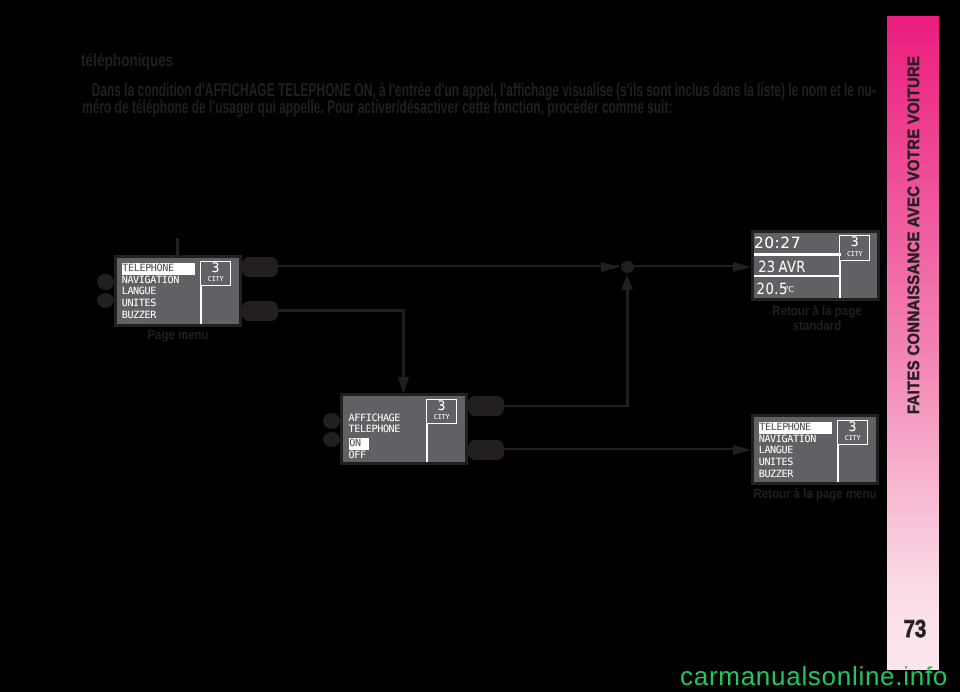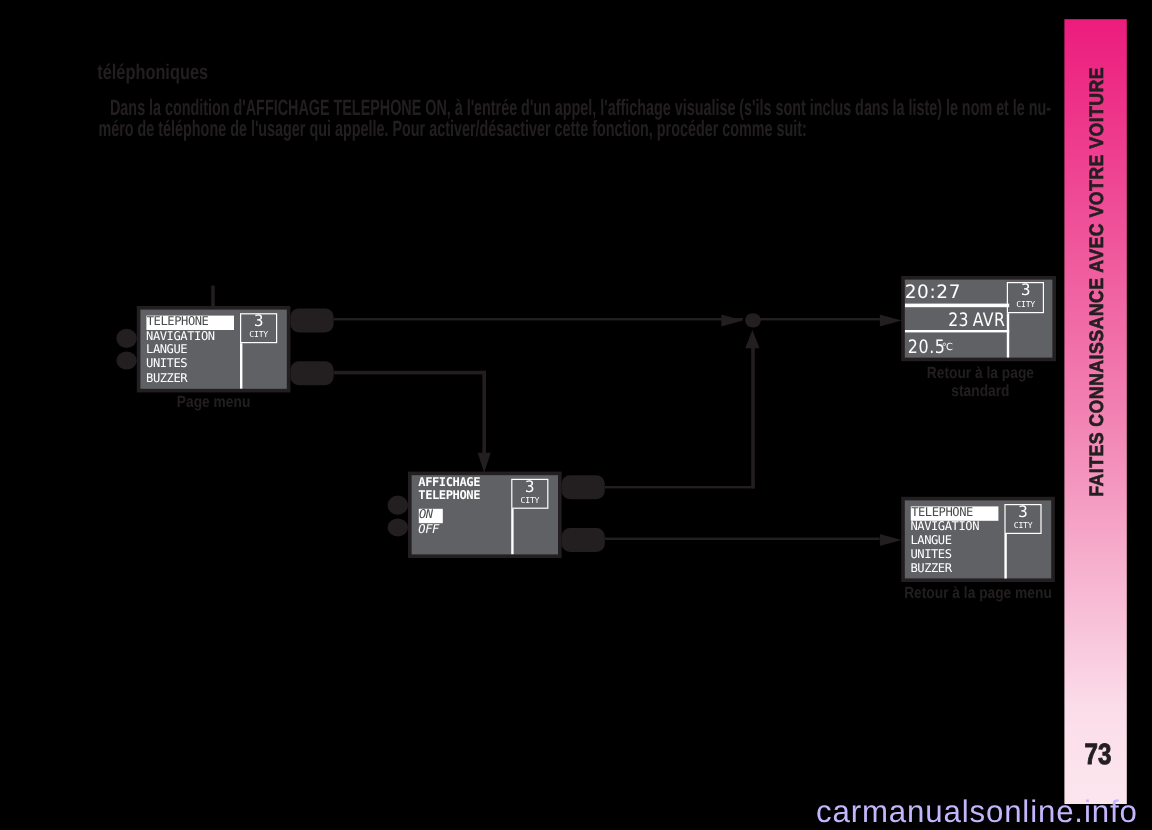--- a/index.html
+++ b/index.html
@@ -11,21 +11,21 @@
   .sidebar{position:absolute;left:887px;top:16px;width:52px;height:654px;
            background:linear-gradient(to bottom,#ec1c7d 0%,#f285b4 52%,#fbdde9 88%,#fce6ee 100%);}
   .sidebar-text{position:absolute;left:908px;top:414.3px;width:356px;height:12px;
            transform:rotate(-90deg) scaleX(0.912);transform-origin:0 0;}
   .sidebar-text span{display:block;font-weight:bold;font-size:16.2px;line-height:12px;
            letter-spacing:0.42px;color:#231f20;white-space:nowrap;
            -webkit-text-stroke:0.55px #231f20;}
   .pagenum{position:absolute;left:889px;top:618px;width:52px;text-align:center;
            font-weight:bold;font-size:24.5px;line-height:24px;color:#231f20;
            transform:scaleX(0.82);-webkit-text-stroke:0.8px #231f20;}
-  .watermark{position:absolute;left:680px;top:663px;font-size:26px;color:#c4b5fd;
+  .watermark{position:absolute;left:680px;top:663px;font-size:26px;color:#22c55e;
              font-family:"Liberation Sans",sans-serif;letter-spacing:0.72px;line-height:26px;}
 
   
   .heading{position:absolute;left:81px;top:50px;font-weight:bold;font-size:17.6px;color:#231f20;line-height:20px;transform:scaleX(0.775);transform-origin:0 0;white-space:nowrap;}
   .bodywrap{position:absolute;left:82.3px;top:82px;width:1233px;transform:scaleX(0.644);
         transform-origin:0 0;}
   .body{font-weight:bold;font-size:18.6px;color:#231f20;line-height:16.5px;}
   .bl1{display:flex;justify-content:space-between;white-space:pre;padding-left:15px;}
   .bl2{text-align:left;white-space:pre;}
 
@@ -55,21 +55,21 @@
            text-align:center;box-sizing:border-box;}
   .citybox .n{font-size:13.2px;line-height:14.6px;}
   .citybox .c{font-size:6.8px;line-height:7px;letter-spacing:-0.2px;}
   .vstem{position:absolute;background:#fff;}
   .hsep{position:absolute;background:#fff;}
   .stdrow{position:absolute;left:0;width:85px;text-align:left;font-family:"DejaVu Sans",sans-serif;font-size:15.4px;line-height:14px;letter-spacing:0.55px;}
   .stdrow:nth-of-type(1){top:3.4px;}
   .stdrow:nth-of-type(2) span{display:inline-block;transform:scaleX(0.85);word-spacing:-1.5px;}
   .stdrow:nth-of-type(3) span{display:inline-block;transform:scaleX(0.86);}
   .stdrow:nth-of-type(2){letter-spacing:0.35px;}
-  .stdrow:nth-of-type(2){top:27.4px;padding-left:32px;}
+  .stdrow:nth-of-type(2){top:27.4px;}
   .stdrow:nth-of-type(3){top:49.6px;}
   .stdrow sup{font-size:8.2px;vertical-align:baseline;position:relative;top:-2.0px;left:-5.5px;letter-spacing:-0.7px;}
 </style>
 </head>
 <body>
 
 <div class="page">
 
   <div class="sidebar"></div>
   <div class="sidebar-text">
@@ -135,25 +135,25 @@
   </svg>
 
   <div class="ln" style="left:504px;top:448.2px;width:229px;height:2.2px;"></div>
   <svg class="arw" style="left:732.8px;top:444.8px;" width="19" height="10" viewBox="0 0 19 10">
     <path d="M0 0 L18.3 5 L0 10 Z" fill="#231f20"></path>
   </svg>
 
   <div class="unit" style="left:340px;top:393px;width:128px;height:72px;">
     <div class="bezel"></div>
     <div class="screen">
-      <div class="menu" style="left:5.7px;top:1px;width:74px;line-height:11.2px;font-weight:bold;">
+      <div class="menu" style="left:5.7px;top:17px;width:74px;line-height:11.2px;">
         <div>AFFICHAGE</div>
         <div>TELEPHONE</div>
       </div>
-      <div class="menu" style="left:5.7px;top:28px;width:74px;font-style:italic;">
+      <div class="menu" style="left:5.7px;top:42px;width:74px;">
         <div><span class="sel" style="width:19.8px">ON</span></div>
         <div>OFF</div>
       </div>
       <div class="vstem" style="left:83.3px;top:28.3px;width:2.1px;height:38.2px;"></div>
       <div class="citybox" style="left:82.9px;top:2.8px;width:31.6px;height:25.6px;">
         <div class="n">3</div>
         <div class="c">CITY</div>
       </div>
     </div>
   </div>

